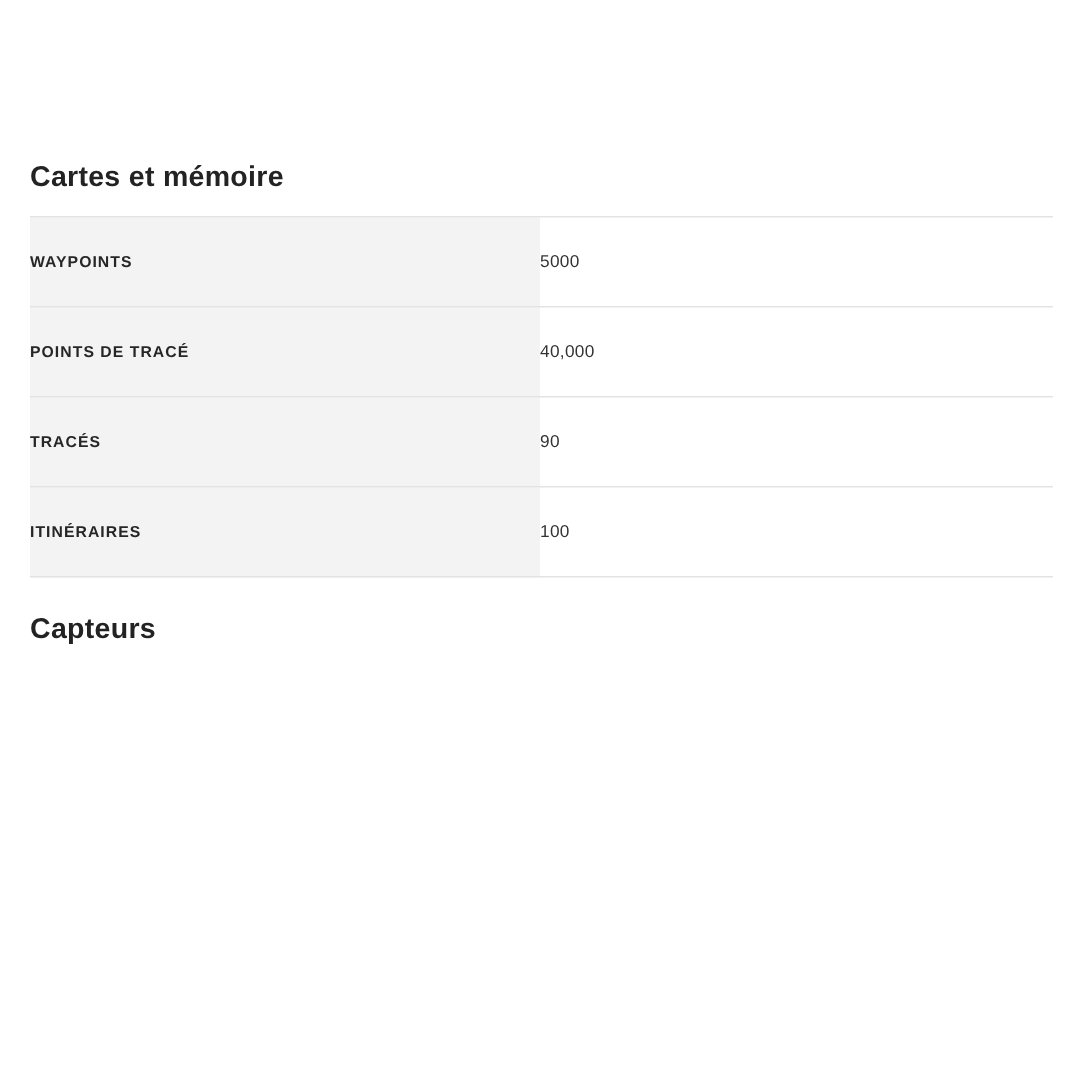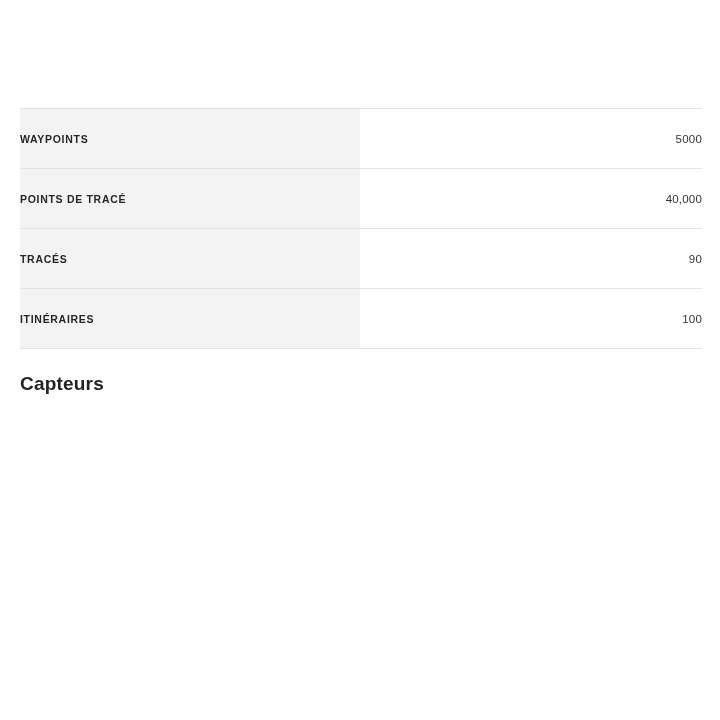--- a/index.html
+++ b/index.html
@@ -59,39 +59,40 @@
     font-weight: 700;
     letter-spacing: 0.7px;
     text-transform: uppercase;
     color: #262626;
     padding-left: 14px;
     box-sizing: border-box;
   }
   td.value-cell {
     width: 342px;
     background: #ffffff;
-    text-align: right;
+    text-align: left;
     font-size: 11.5px;
     color: #333333;
     letter-spacing: 0.2px;
   }
   .check {
     font-size: 16px;
     line-height: 1;
     color: #111111;
     font-weight: 700;
   }
 </style>
 </head>
 <body>
 
 <div class="page">
   <div class="spacer-top"></div>
 
   <div class="section">
+    <h2 class="section-title">Cartes et mémoire</h2>
     <table class="spec-table">
       <tbody>
         <tr>
           <td class="label-cell">WAYPOINTS</td>
           <td class="value-cell">5000</td>
         </tr>
         <tr>
           <td class="label-cell">POINTS DE TRACÉ</td>
           <td class="value-cell">40,000</td>
         </tr>

